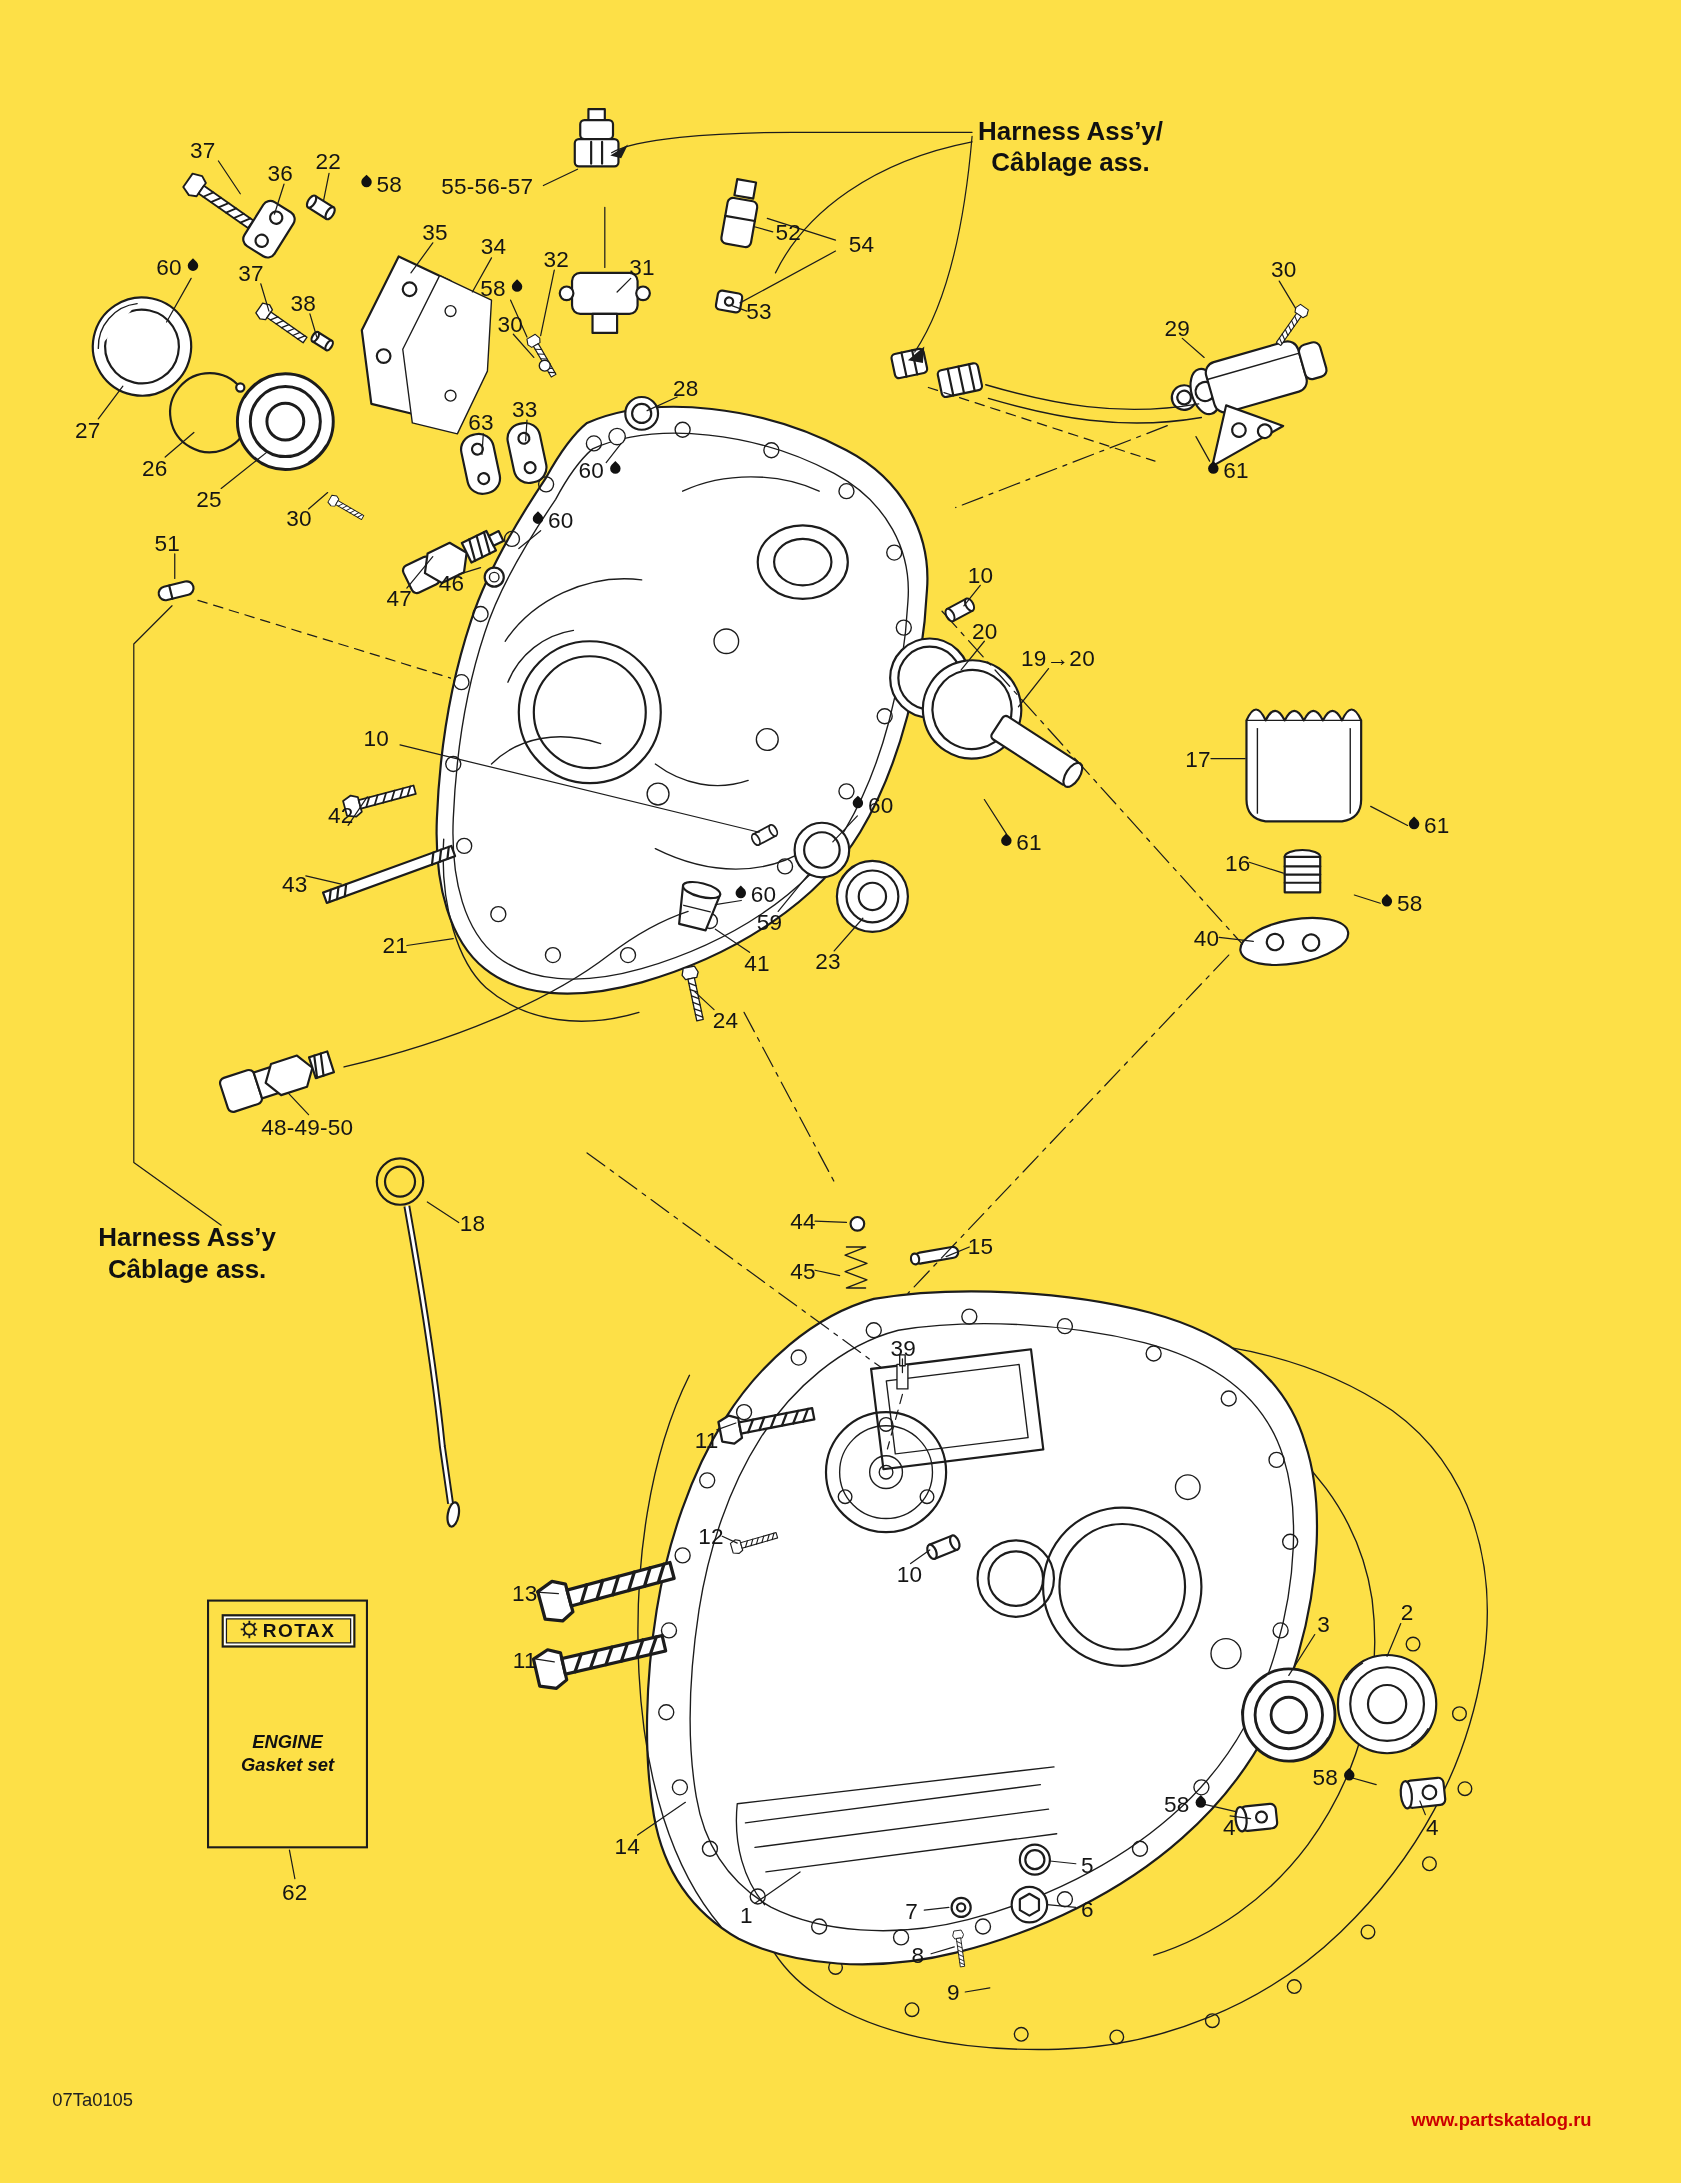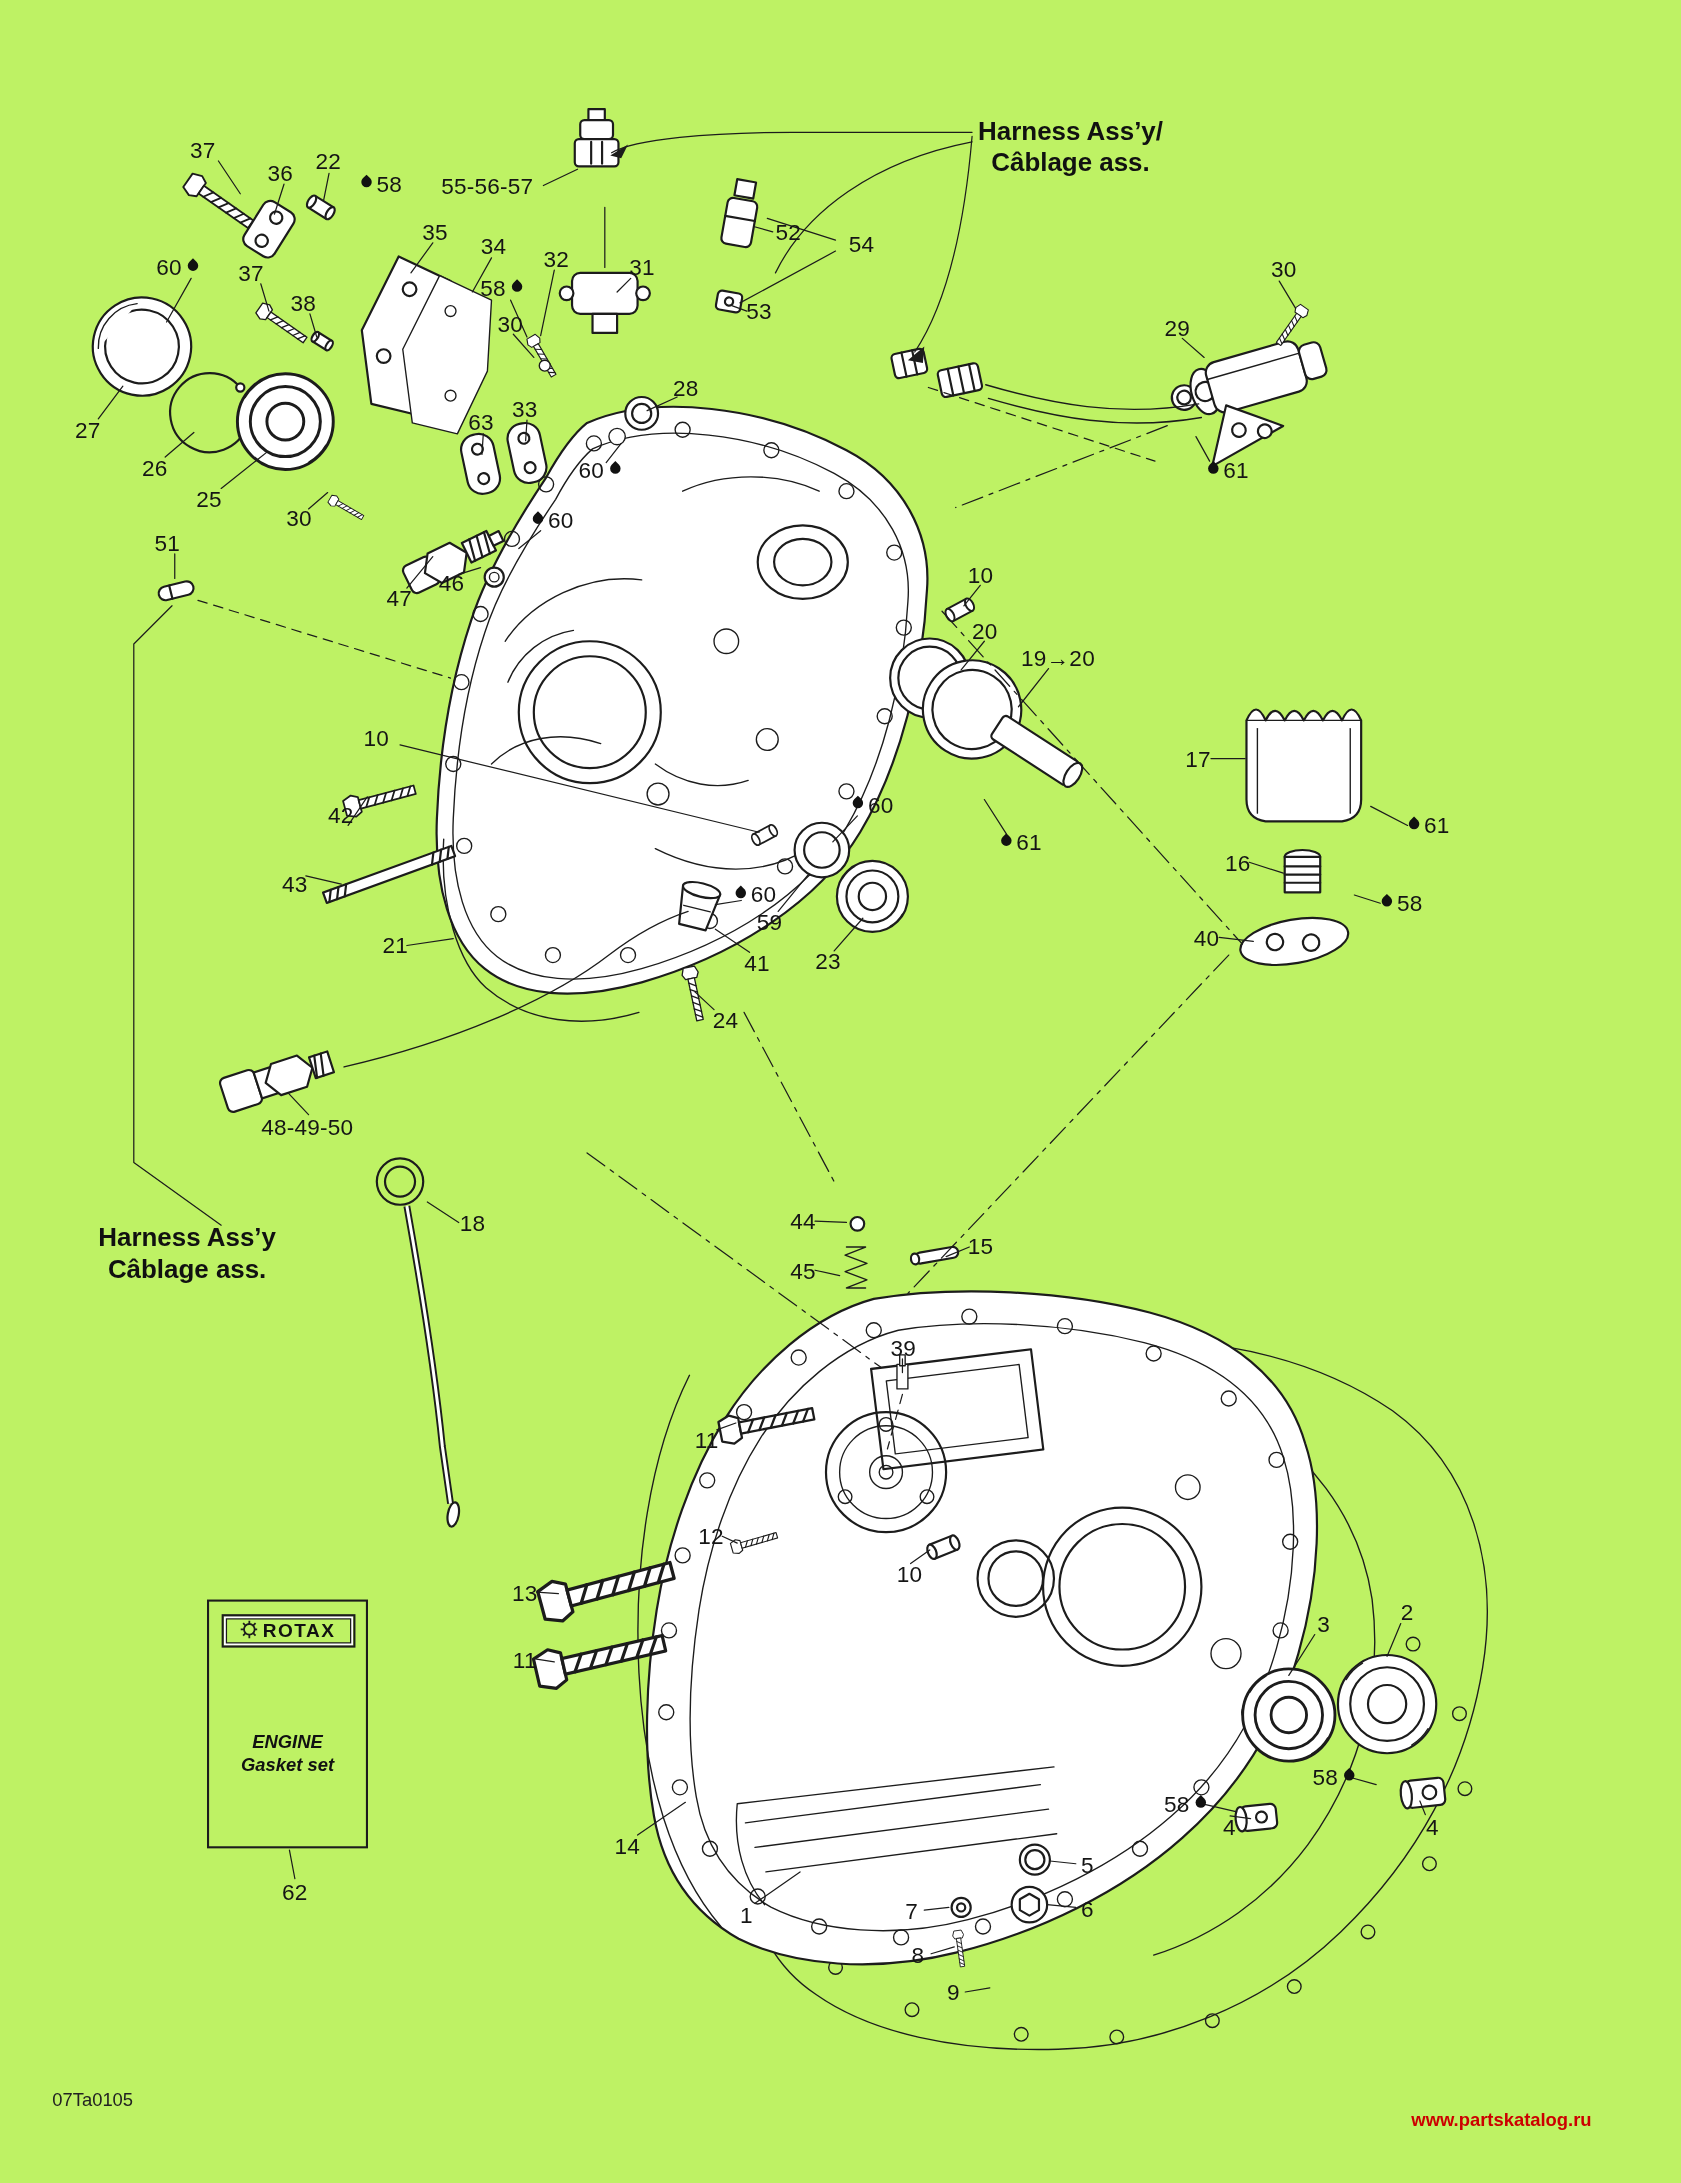--- a/index.html
+++ b/index.html
@@ -1,17 +1,17 @@
 <!DOCTYPE html>
 <html style="font-size:10.4px"><head>
 <meta charset="utf-8">
 <style>
   html,body{margin:0;padding:0;background:#ffffff;}
   body{font-family:"Liberation Sans", sans-serif;}
-  .stage{position:relative;width:1682px;height:2183px;background:#bef264;overflow:hidden;}
+  .stage{position:relative;width:1682px;height:2183px;background:#fde047;overflow:hidden;}
   .stage > svg{position:absolute;left:0;top:0;}
   .overlay{position:absolute;left:0;top:0;width:804px;height:1045px;
            transform:scale(2.0909);transform-origin:0 0;}
   .art{stroke:#1c1c1c;fill:none;stroke-width:1.6;stroke-linecap:round;stroke-linejoin:round;}
   .thin{stroke-width:1;}
   .hair{stroke-width:0.9;}
   .leader{stroke-width:0.9;}
   .axis{stroke-width:0.9;stroke-dasharray:16 5 3 5;}
   .dashed{stroke-width:0.9;stroke-dasharray:7 5;}
   .whitefill{fill:#ffffff;}

